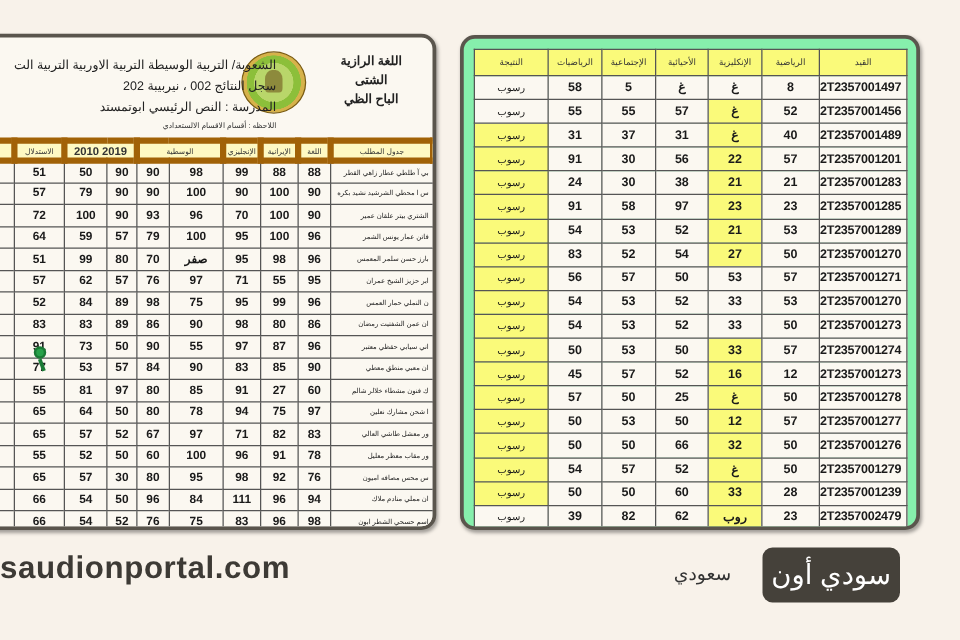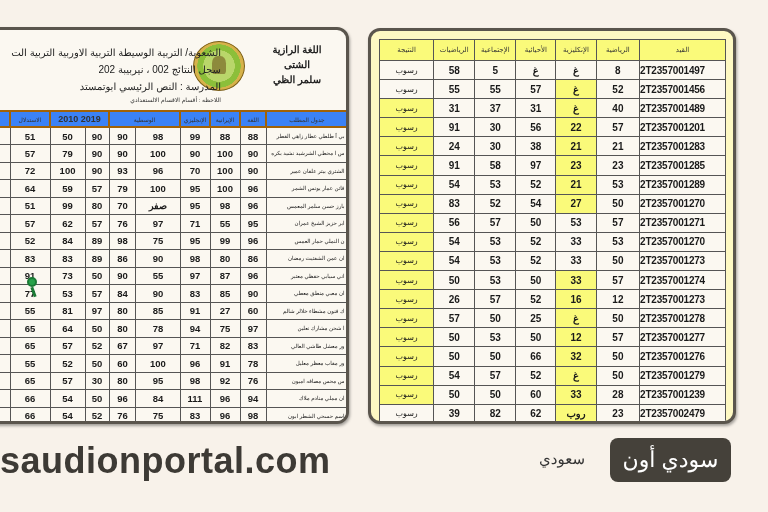--- a/index.html
+++ b/index.html
@@ -16,54 +16,54 @@
   .doc-head .r-title { position: absolute; right: 14px; top: 12px; width: 70px; text-align: center; direction: rtl; font-size: 10px; line-height: 15px; color: #222; font-weight: bold; }
   .doc-head .seal { position: absolute; left: 210px; top: 11px; width: 52px; height: 50px; border-radius: 50%;
     background: radial-gradient(circle at 50% 50%, #b9d66a 0 45%, #8cbf3a 46% 62%, #d6b24a 63% 75%, #a57c1f 76% 100%); border: 1px solid #7a5c14; }
   .doc-head .seal::after { content:""; position:absolute; left:18px; top:14px; width:14px; height:18px; border-radius: 40% 40% 20% 20%; background:#7a6a2a; opacity:.7; }
   .doc-head .c-lines { position: absolute; right: 125px; top: 14px; width: 260px; direction: rtl; text-align: right; color: #222; }
   .doc-head .c-lines div { font-size: 10px; line-height: 17px; white-space: nowrap; }
   .doc-head .note { position: absolute; right: 125px; top: 66px; font-size: 6px; direction: rtl; color: #333; white-space: nowrap; }
 
   table { border-collapse: collapse; }
   .ltable { position: absolute; left: 0; top: 80px; width: 366px; direction: rtl; }
-  .ltable th { background: #3b82f6; height: 16px; font-size: 6px; font-weight: normal; color: #333; border: 2px solid #a16207; }
+  .ltable th { background: #fef9c3; height: 16px; font-size: 6px; font-weight: normal; color: #333; border: 5px solid #a16207; }
   .ltable td { height: 17.5px; border: 1px solid #555; text-align: center; font-size: 9.5px; font-weight: bold; color: #1a1a1a; background: #fbf8f1; }
   .ltable td.name { font-size: 5.5px; font-weight: normal; text-align: right; padding-right: 3px; white-space: nowrap; overflow: hidden; }
 
   
   .card-right {
     position: absolute; left: 368px; top: 28px; width: 368px; height: 396px;
-    background: #fef9c3; border: 3px solid #5a554d; border-radius: 12px; overflow: hidden;
+    background: #86efac; border: 3px solid #5a554d; border-radius: 12px; overflow: hidden;
     box-shadow: 1px 2px 3px rgba(0,0,0,0.35);
   }
   .rtable { position: absolute; left: 8px; top: 8px; width: 347px; }
   .rtable th { background: #fafa7a; height: 21px; font-size: 7px; font-weight: normal; color: #333; border: 1px solid #555; direction: rtl; }
   .rtable td { height: 19.1px; border: 1px solid #555; text-align: center; font-size: 10px; font-weight: bold; color: #1a1a1a; background: #fbf8f1; }
   .rtable td.status { font-size: 8px; font-weight: normal; direction: rtl; }
   .rtable td.yl { background: #fafa7a; }
-  .rtable td.id { font-size: 10px; text-align: center; padding-right: 20px; letter-spacing: -0.2px; }
+  .rtable td.id { font-size: 10px; text-align: left; padding-right: 4px; letter-spacing: -0.2px; }
 
   
-  .site { position: absolute; left: 0; top: 440px; font-size: 36px; font-weight: bold; color: #3d3a35; letter-spacing: 0.5px; }
+  .site { position: absolute; left: 0; top: 440px; font-size: 25px; font-weight: bold; color: #3d3a35; letter-spacing: 0.5px; }
   .brand-sub { position: absolute; left: 539px; top: 450px; font-size: 15px; color: #333; direction: rtl; }
-  .brand-badge { position: absolute; left: 610px; top: 438px; width: 121px; height: 44px; background: #45413a; border-radius: 8px; color: #fff; font-size: 22px; text-align: center; line-height: 44px; direction: rtl; }
+  .brand-badge { position: absolute; left: 610px; top: 438px; width: 110px; height: 44px; background: #45413a; border-radius: 8px; color: #fff; font-size: 22px; text-align: center; line-height: 44px; direction: rtl; }
 
   .pin { position: absolute; left: 44px; top: 247px; width: 10px; height: 10px; border-radius: 50%; background: #27a24a; border: 2px solid #1a7a35; }
   .pin::after { content:""; position:absolute; left:3px; top:8px; width:3px; height:10px; background:#1a7a35; transform: rotate(-20deg); }
 </style>
 </head>
 <body>
 
 <div class="card-left">
   <div class="doc-head">
     <div class="r-title">
       <div>اللغة الرازية</div>
       <div>الشتى</div>
-      <div>سلمر الظي</div>
+      <div>الباح الظي</div>
     </div>
     <div class="seal"></div>
     <div class="c-lines">
       <div>الشعوبة/ التربية الوسيطة التربية الاوربية التربية الت</div>
       <div>سجل النتائج 002 ، نيربيبة 202</div>
       <div>المدرسة : النص الرئيسي ابوتمستد</div>
     </div>
     <div class="note">اللاحظه : أقسام الاقسام الالستعدادي</div>
   </div>
   <table class="ltable" id="ltable">
@@ -406,21 +406,21 @@
           <td class="status yl">رسوب</td>
           <td>50</td>
           <td>53</td>
           <td>50</td>
           <td class="yl">33</td>
           <td>57</td>
           <td class="id">2T2357001274</td>
         </tr>
         <tr>
           <td class="status yl">رسوب</td>
-          <td>26</td>
+          <td>45</td>
           <td>57</td>
           <td>52</td>
           <td class="yl">16</td>
           <td>12</td>
           <td class="id">2T2357001273</td>
         </tr>
         <tr>
           <td class="status yl">رسوب</td>
           <td>57</td>
           <td>50</td>

